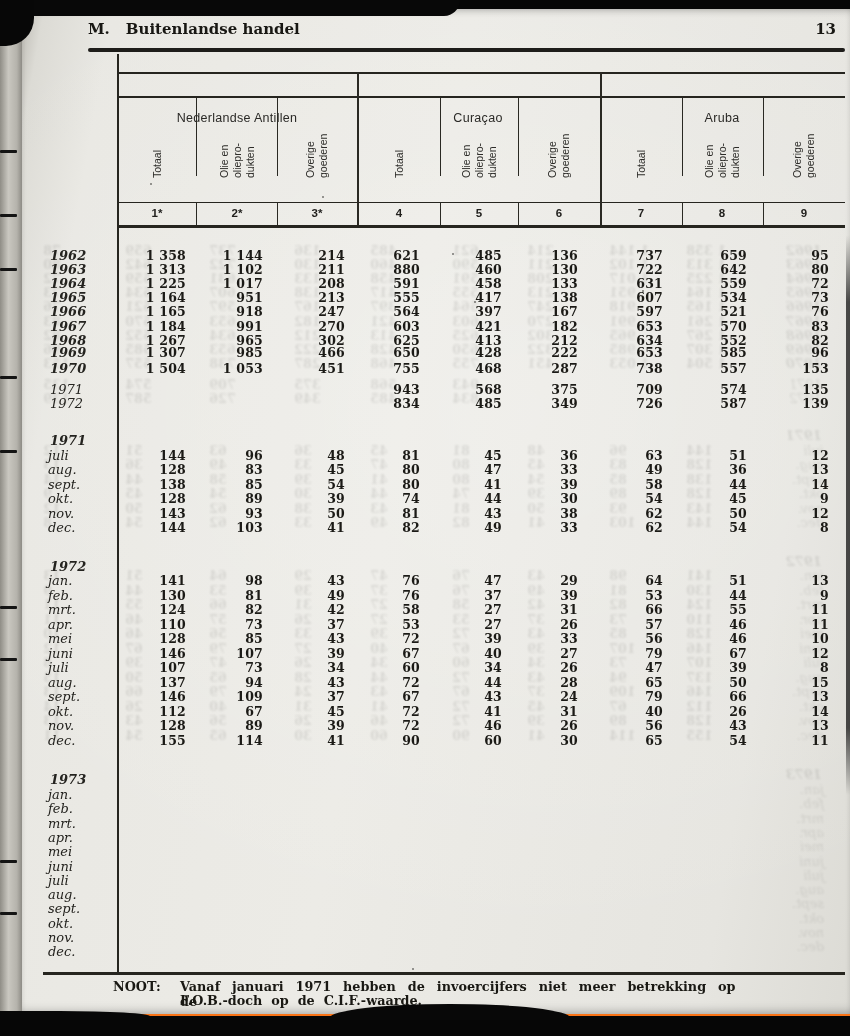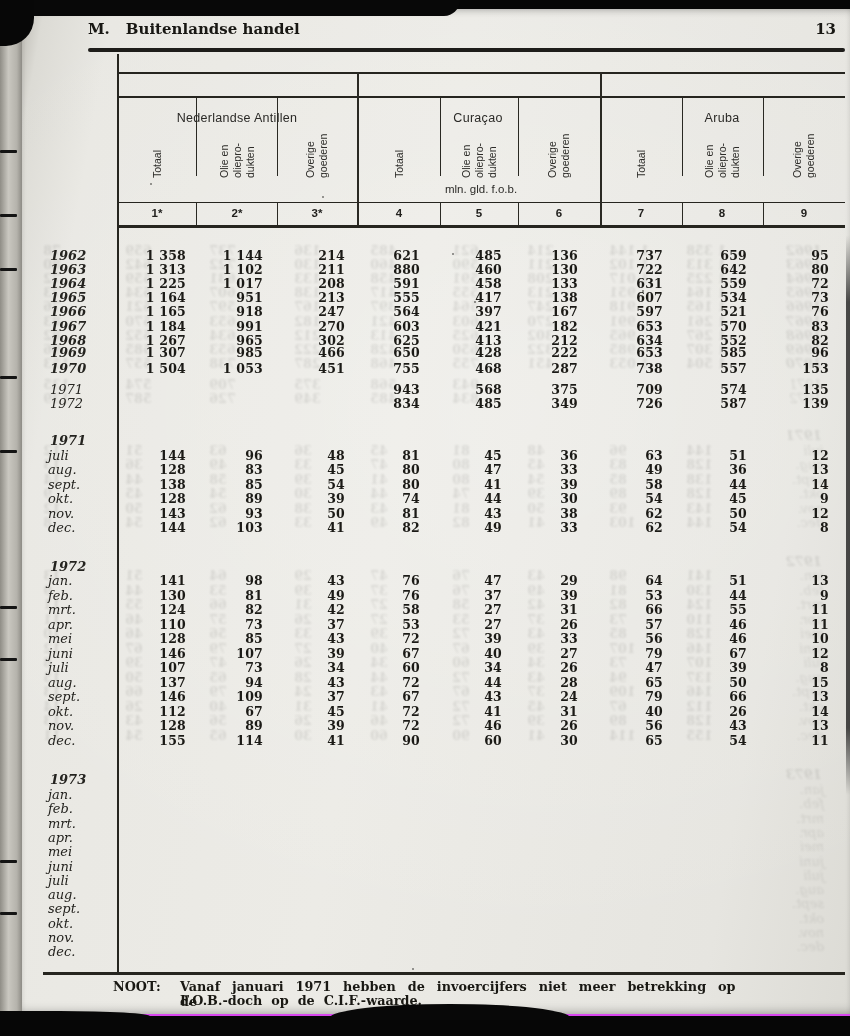--- a/index.html
+++ b/index.html
@@ -1,16 +1,16 @@
 <!DOCTYPE html>
 <html><head>
 <meta charset="utf-8">
 <style>
   html,body{margin:0;padding:0;background:#000;}
-  .canvas{position:relative;width:850px;height:1036px;background:#d946ef;overflow:hidden;
+  .canvas{position:relative;width:850px;height:1036px;background:#f97316;overflow:hidden;
           font-family:"Liberation Sans",sans-serif;}
   
   .prevpage{position:absolute;left:0;top:6px;width:24px;height:1014px;
     background:linear-gradient(to right,#8f8d86 0,#c9c7c0 35%,#b5b3ac 70%,#7e7c76 100%);}
   .page{position:absolute;left:22px;top:8px;width:828px;height:1006px;
     background:
       radial-gradient(130% 90% at 60% 40%, rgba(255,255,255,.25), rgba(0,0,0,0) 60%),
       linear-gradient(100deg,#bdbbb4 0px,#dcdbd5 22px,#e9e8e3 90px,#ecebe6 45%,#e6e5e0 85%,#dcdbd5 100%);
     box-shadow:inset 0 6px 10px -6px rgba(0,0,0,.45), inset 0 -8px 12px -8px rgba(0,0,0,.4);
     color:#1b1a17;}
@@ -111,21 +111,20 @@
 dukten</div>
           <div class="vhead" style="left: 537px;">Overige
 goederen</div>
           <div class="vhead" style="left: 619px;">Totaal</div>
           <div class="vhead" style="left: 700px;">Olie en
 oliepro-
 dukten</div>
           <div class="vhead" style="left: 782px;">Overige
 goederen</div>
         </div>
-      <div class="unit">mln. gld. f.o.b.</div>
 
       <div class="hline l-above-nums"></div>
       <div id="colnums">
           <span class="cnum" style="left: 135px;">1*</span>
           <span class="cnum" style="left: 215px;">2*</span>
           <span class="cnum" style="left: 295px;">3*</span>
           <span class="cnum" style="left: 377px;">4</span>
           <span class="cnum" style="left: 457px;">5</span>
           <span class="cnum" style="left: 537px;">6</span>
           <span class="cnum" style="left: 619px;">7</span>

